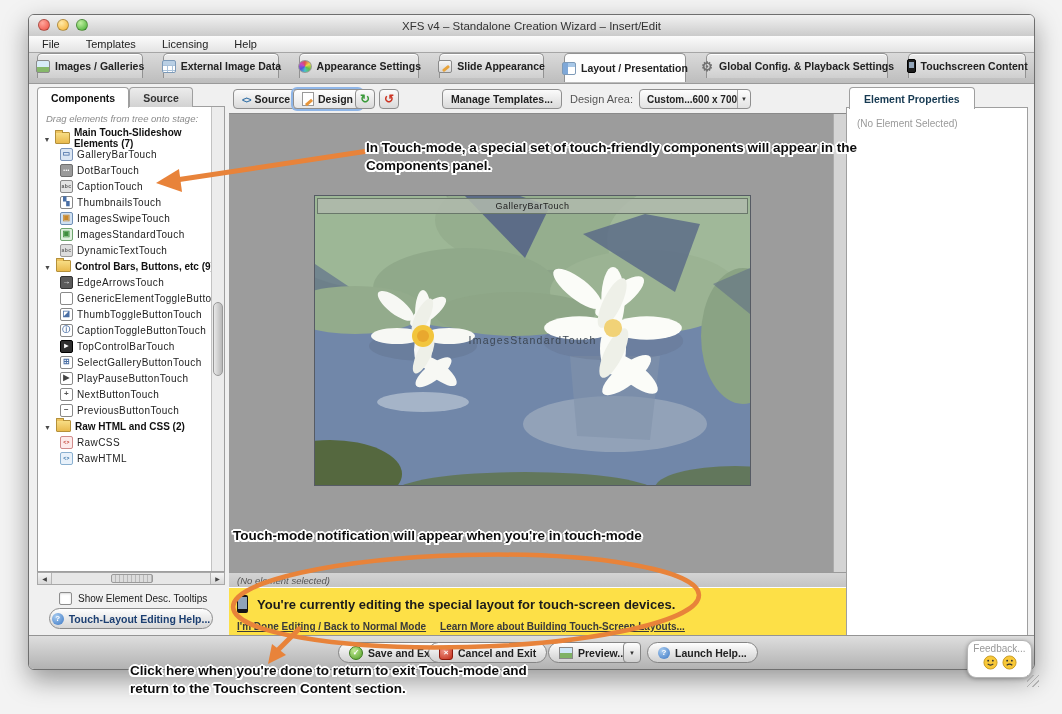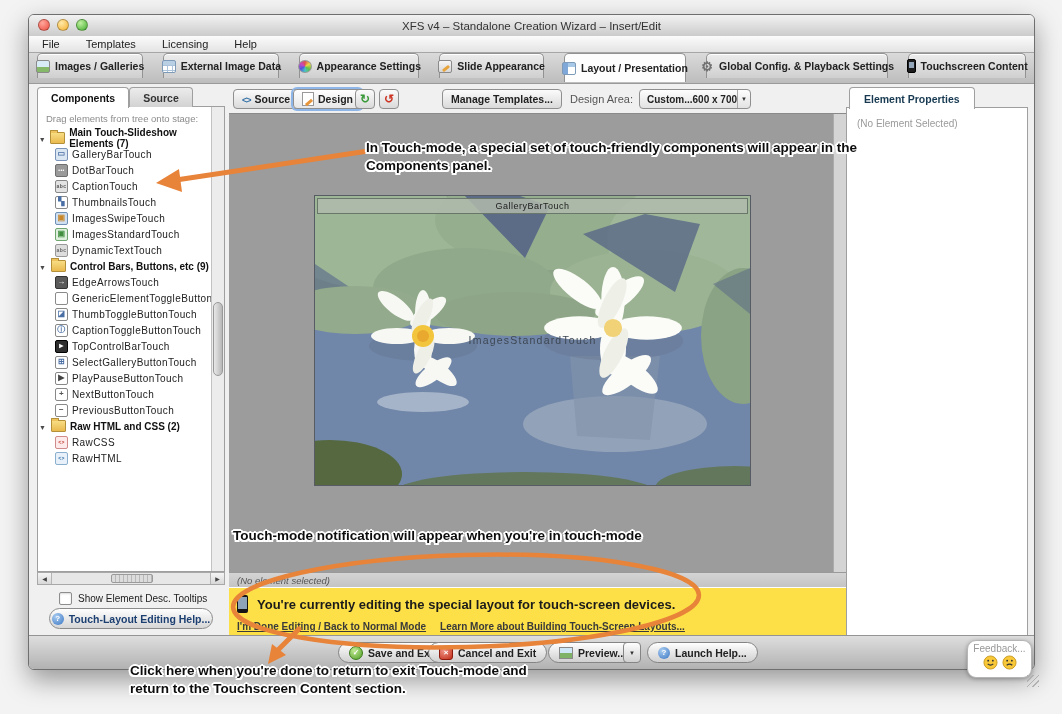--- a/index.html
+++ b/index.html
@@ -52,22 +52,22 @@
   .ti-phone::after{content:"";position:absolute;left:1px;right:1px;top:2px;bottom:4px;background:#93a6ba}
 
   
   .lp-tabs{position:absolute;left:8px;top:72px;height:20px;display:flex;z-index:2}
   .lp-tab{padding:0 13px;display:flex;align-items:center;font-size:10.5px;font-weight:bold;
     border:1px solid #9f9f9f;border-bottom:none;border-radius:4px 4px 0 0;color:#333;
     background:linear-gradient(#ececec,#d2d2d2)}
   .lp-tab.sel{background:#fff;color:#111;margin-bottom:-1px;height:21px;box-sizing:border-box}
   .left-panel{position:absolute;left:8px;top:91px;width:188px;height:466px;background:#fff;
     border:1px solid #9f9f9f;box-sizing:border-box;overflow:hidden}
-  .hint{margin:6px 6px 6px 8px;color:#8b8b8b;font-size:9.5px}
-  .tree{}
+  .hint{margin:6px 6px 6px 8px;font-style:italic;color:#8b8b8b;font-size:9.5px}
+  .tree{padding-left:5px}
   .trow{height:16px;display:flex;align-items:center;gap:4px;font-size:10px;cursor:default}
   .trow.folder{font-weight:bold;color:#101010}
   .disc::before{content:"▼";font-size:7px;color:#4a4a4a}
   .disc{width:9px;text-align:center}
   .folder-ic{width:13px;height:10px;background:linear-gradient(#f8dd84,#e9ba4e);
     border:1px solid #b4903a;border-radius:1px;position:relative;flex:0 0 13px}
   .folder-ic::before{content:"";position:absolute;top:-3px;left:-1px;width:6px;height:2px;
     background:#eec35e;border:1px solid #b4903a;border-bottom:none;border-radius:1px 1px 0 0}
   .trow.item{padding-left:17px;color:#222;letter-spacing:.4px}
   .node-ic{width:13px;height:13px;border-radius:2px;display:flex;align-items:center;justify-content:center;

